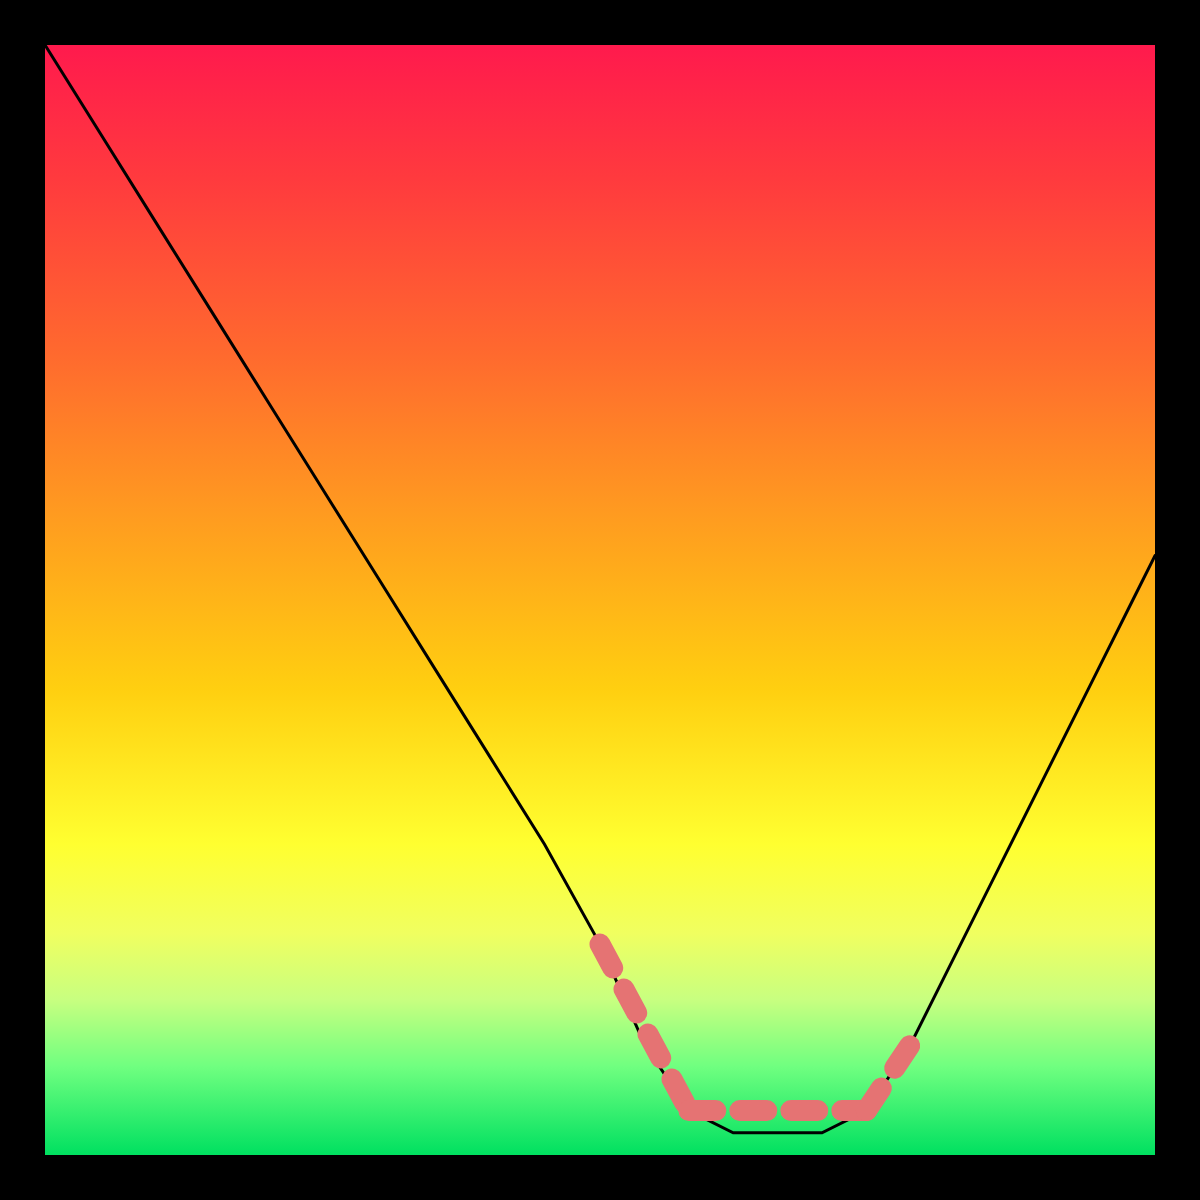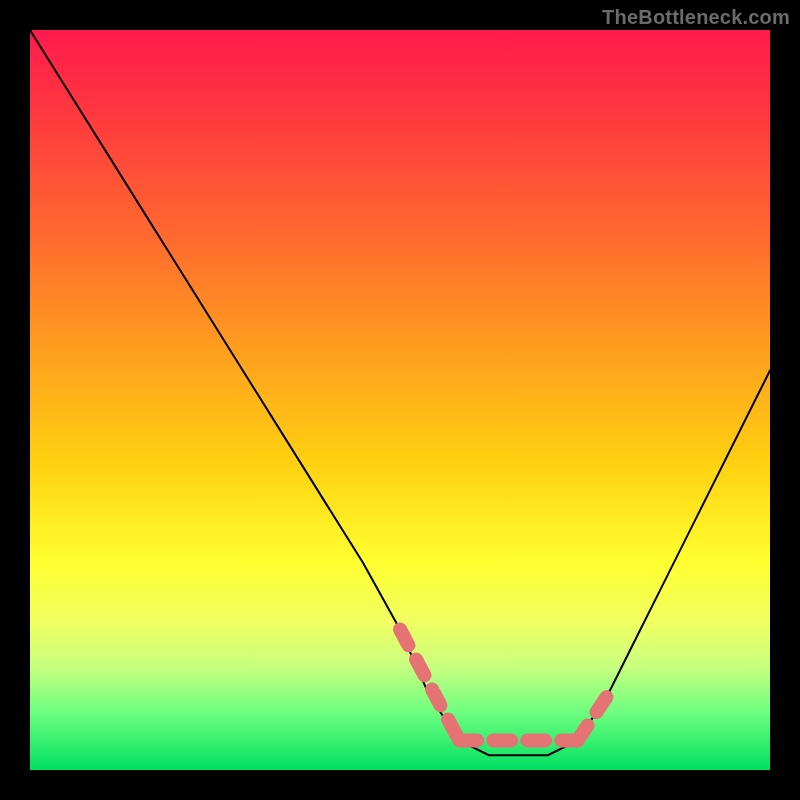--- a/index.html
+++ b/index.html
@@ -53,21 +53,20 @@
     font-size: 20px;
     font-weight: 600;
     letter-spacing: 0.2px;
     user-select: none;
   }
 </style>
 </head>
 <body>
 
 <div class="stage">
-  <div class="watermark">TheBottleneck.com</div>
   <div class="plot">
     <svg viewBox="0 0 740 740">
       <path id="main-curve" fill="none" stroke="#000" stroke-width="2" stroke-linecap="round" d="M0.0 0.0 L37.0 59.2 L74.0 118.4 L111.0 177.6 L148.0 236.8 L185.0 296.0 L222.0 355.2 L259.0 414.4 L296.0 473.6 L333.0 532.8 L370.0 599.4 L399.6 666.0 L429.2 710.4 L458.8 725.2 L488.4 725.2 L518.0 725.2 L547.6 710.4 L577.2 666.0 L606.8 606.8 L636.4 547.6 L666.0 488.4 L695.6 429.2 L725.2 370.0 L740.0 340.4"></path>
       <g id="highlights">
           <path d="M370.0 599.4 L429.2 710.4" fill="none" stroke="#e57373" stroke-width="14" stroke-linecap="round" stroke-dasharray="18 16"></path>
           <path d="M429.2 710.4 L547.6 710.4" fill="none" stroke="#e57373" stroke-width="14" stroke-linecap="round" stroke-dasharray="18 16"></path>
           <path d="M547.6 710.4 L577.2 666.0" fill="none" stroke="#e57373" stroke-width="14" stroke-linecap="round" stroke-dasharray="18 16"></path>
         </g>
     </svg>
   </div>

